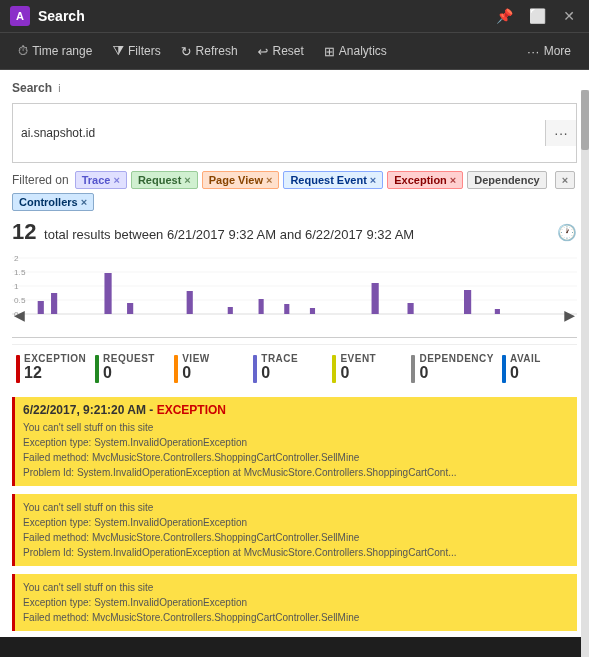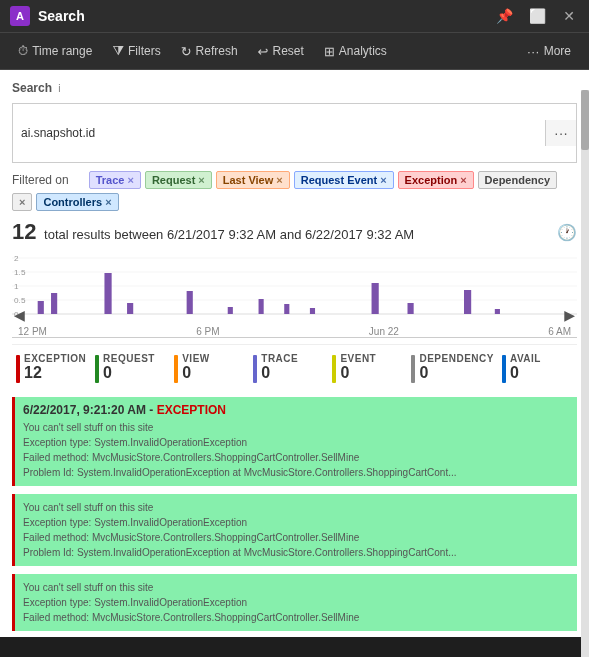--- a/index.html
+++ b/index.html
@@ -121,21 +121,21 @@
     .filters-row {
       display: flex;
       flex-wrap: wrap;
       gap: 4px;
       margin-bottom: 8px;
       align-items: center;
     }
     .filter-label {
       font-size: 12px;
       color: #555;
-      margin-right: 16px;
+      margin-right: 2px;
     }
     .filter-tag {
       display: flex;
       align-items: center;
       gap: 3px;
       padding: 2px 6px;
       border-radius: 2px;
       font-size: 11px;
       font-weight: 600;
       cursor: pointer;
@@ -223,21 +223,21 @@
     }
     .stat-value {
       font-size: 16px;
       font-weight: 700;
       color: #333;
     }
     .event-card {
       border-left: 3px solid #c00;
       padding: 6px 8px;
       margin-bottom: 8px;
-      background: #86efac;
+      background: #fde047;
       cursor: pointer;
     }
     .event-header {
       font-weight: 700;
       color: #333;
       font-size: 12px;
       margin-bottom: 3px;
     }
     .event-header .exception-label {
       color: #cc0000;
@@ -323,21 +323,21 @@
     <span class="filter-label">Filtered on</span>
     <div class="filter-tag trace">
       <span>Trace</span>
       <span class="filter-close">×</span>
     </div>
     <div class="filter-tag request">
       <span>Request</span>
       <span class="filter-close">×</span>
     </div>
     <div class="filter-tag pageview">
-      <span>Last View</span>
+      <span>Page View</span>
       <span class="filter-close">×</span>
     </div>
     <div class="filter-tag customevent">
       <span>Request Event</span>
       <span class="filter-close">×</span>
     </div>
     <div class="filter-tag exception">
       <span>Exception</span>
       <span class="filter-close">×</span>
     </div>
@@ -386,26 +386,20 @@
       <rect x="210" y="54" width="5" height="7" fill="#7b52ab"></rect>
       <rect x="240" y="46" width="5" height="15" fill="#7b52ab"></rect>
       <rect x="265" y="51" width="5" height="10" fill="#7b52ab"></rect>
       <rect x="290" y="55" width="5" height="6" fill="#7b52ab"></rect>
       <rect x="350" y="30" width="7" height="31" fill="#7b52ab"></rect>
       <rect x="385" y="50" width="6" height="11" fill="#7b52ab"></rect>
       <rect x="440" y="37" width="7" height="24" fill="#7b52ab"></rect>
       <rect x="470" y="56" width="5" height="5" fill="#7b52ab"></rect>
     </svg>
     <span class="chart-arrow-right">▶</span>
-    <div class="chart-xaxis">
-      <span>12 PM</span>
-      <span>6 PM</span>
-      <span>Jun 22</span>
-      <span>6 AM</span>
-    </div>
   </div>
 
   <div class="stats-row">
     <div class="stat-item">
       <div class="stat-bar" style="background:#cc0000;"></div>
       <div class="stat-content">
         <div class="stat-name">EXCEPTION</div>
         <div class="stat-value">12</div>
       </div>
     </div>

